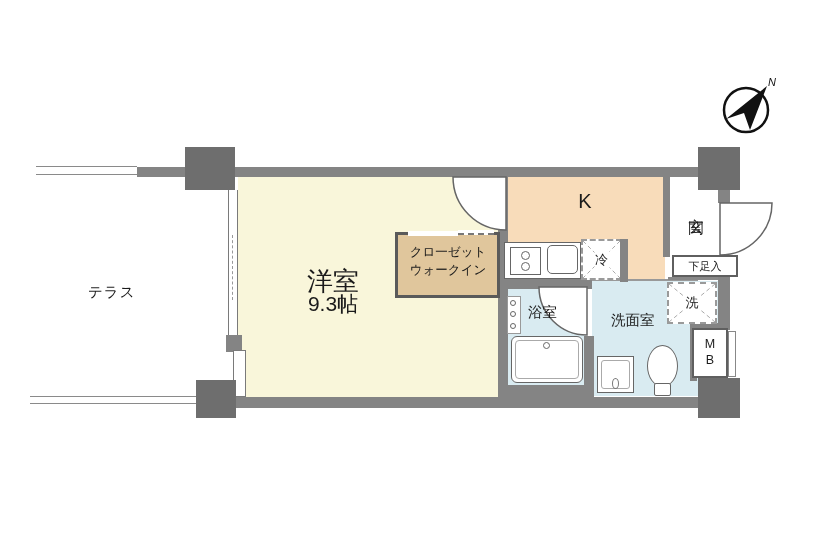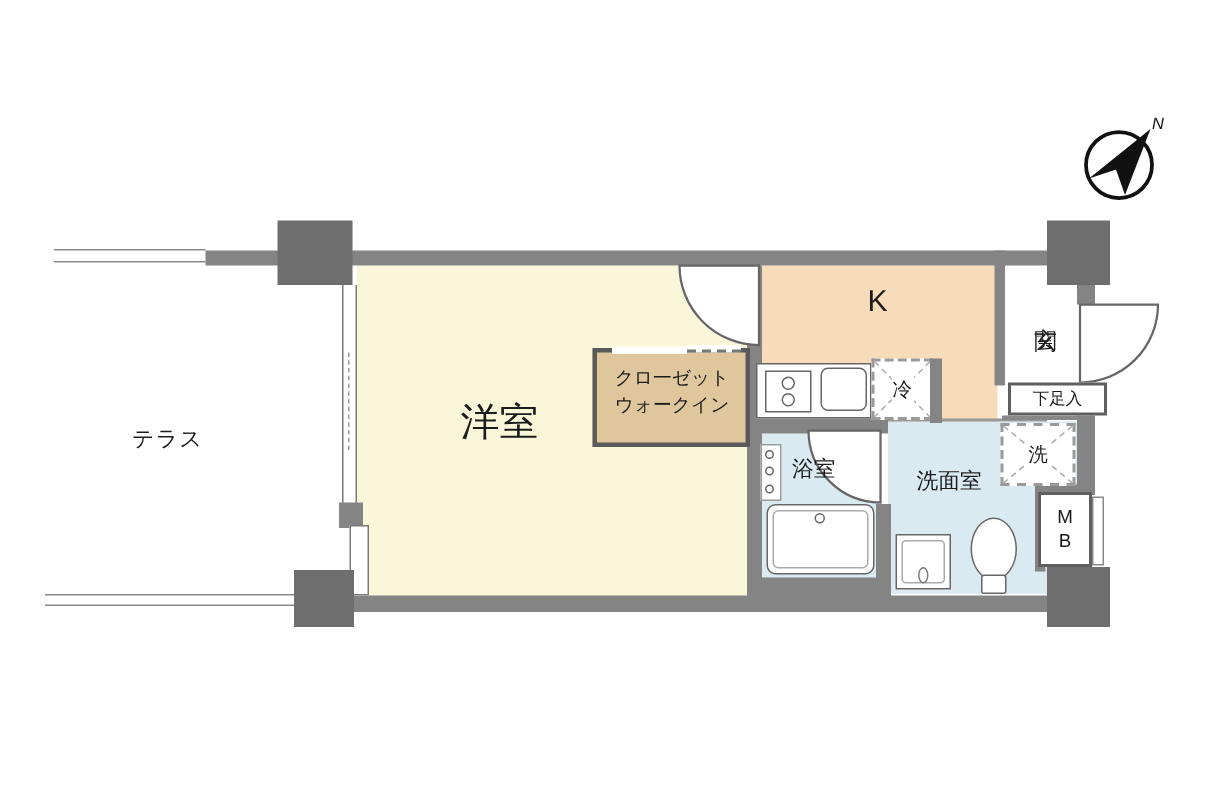--- a/index.html
+++ b/index.html
@@ -130,20 +130,21 @@
 
   <div class="abs fixture" style="left:597px;top:356px;width:37px;height:37px;">
     <div class="abs" style="left:3px;top:3px;right:3px;bottom:3px;border:1px solid #aaa;border-radius:3px;"></div>
     <div class="abs" style="left:14px;top:21px;width:7px;height:11px;border:1px solid #777;border-radius:50%;background:#fff;"></div>
   </div>
   <div class="abs fixture" style="left:647px;top:345px;width:31px;height:42px;border-radius:50%;"></div>
   <div class="abs fixture" style="left:654px;top:383px;width:17px;height:13px;border-radius:2px;"></div>
 
   <div class="lbl" style="left:88px;top:271px;font-size:14.5px;letter-spacing:1px;margin-top:12px;">テラス</div>
   <div class="lbl center" style="left:283px;top:264px;width:100px;font-size:26px;">洋室</div>
+  <div class="lbl center" style="left:283px;top:290px;width:100px;font-size:21px;">9.3帖</div>
   <div class="lbl center" style="left:570px;top:190px;width:30px;font-size:20px;">K</div>
   <div class="lbl" style="left:528px;top:303px;font-size:14.5px;font-family:Liberation Mono, monospace;">浴室</div>
   <div class="lbl" style="left:611px;top:311px;font-size:14.5px;">洗面室</div>
 
   <div class="abs" style="left:715px;top:72px;width:80px;height:70px;">
     <svg width="80" height="70" viewBox="0 0 80 70">
       <circle cx="31" cy="38" r="22" fill="none" stroke="#111" stroke-width="2.5"></circle>
       <polygon points="52,14 11,47 29,41 35,58" fill="#111"></polygon>
       <text x="53" y="14" font-size="11" font-style="italic" fill="#111">N</text>
     </svg>

